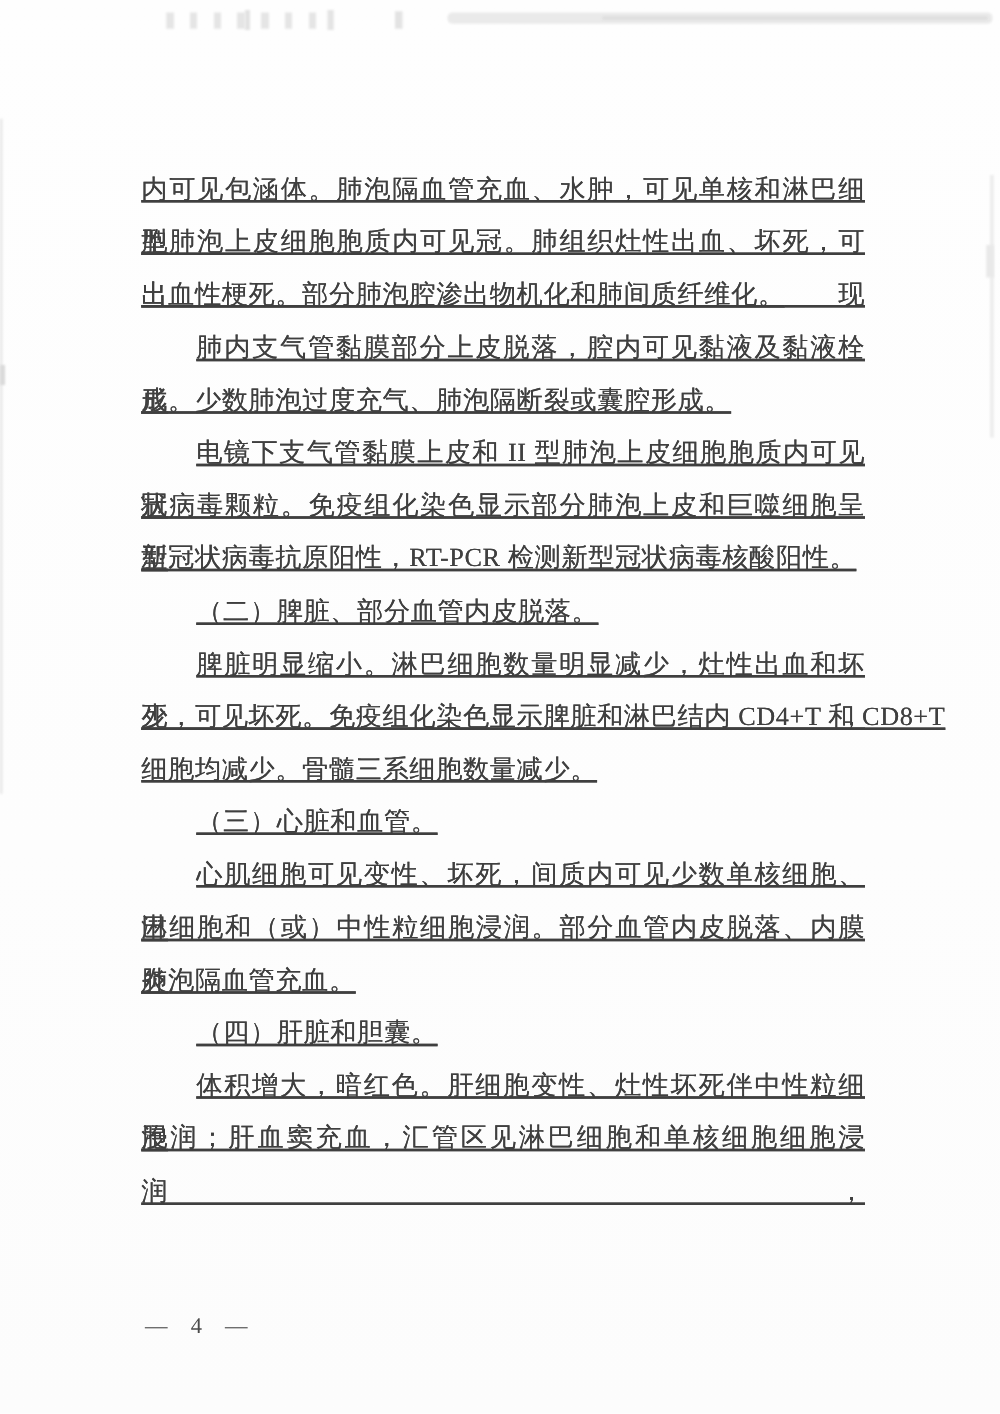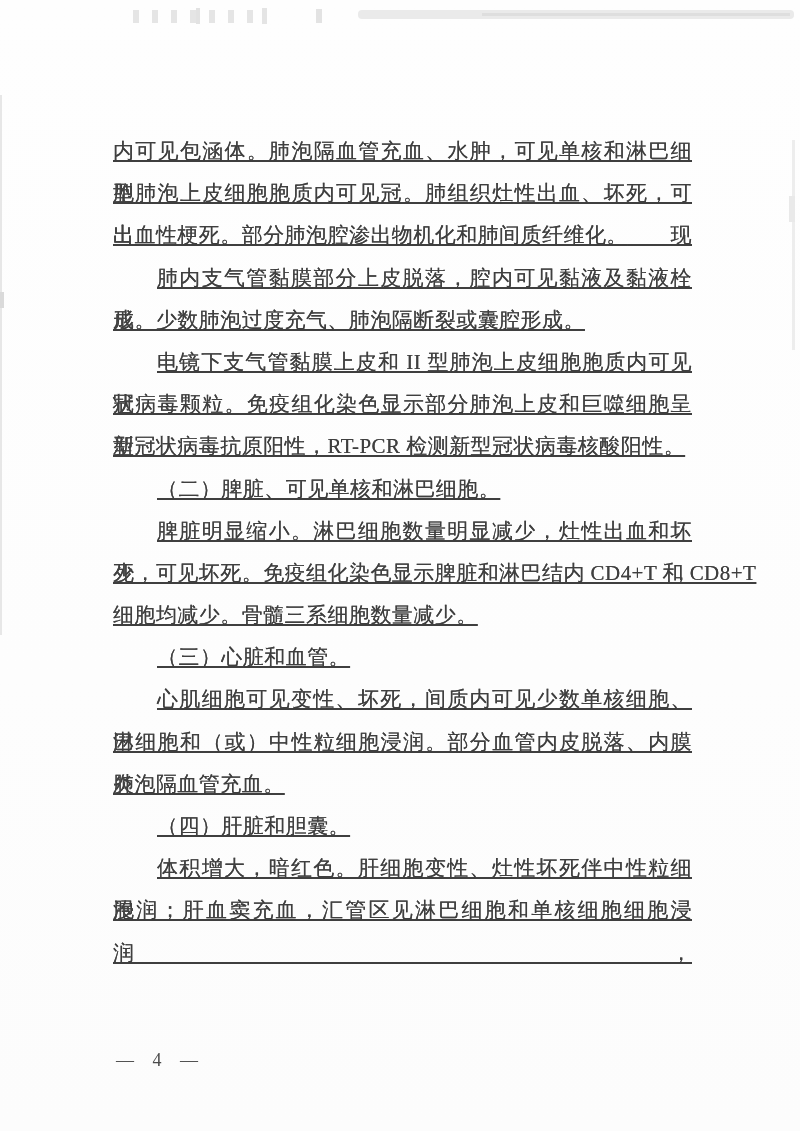--- a/index.html
+++ b/index.html
@@ -92,21 +92,21 @@
 
   <div class="textblock">
       <div class="line just">内可见包涵体。肺泡隔血管充血、水肿，可见单核和淋巴细胞</div>
       <div class="line just">型肺泡上皮细胞胞质内可见冠。肺组织灶性出血、坏死，可出现</div>
       <div class="line">出血性梗死。部分肺泡腔渗出物机化和肺间质纤维化。</div>
       <div class="line indent just">肺内支气管黏膜部分上皮脱落，腔内可见黏液及黏液栓形</div>
       <div class="line">成。少数肺泡过度充气、肺泡隔断裂或囊腔形成。</div>
       <div class="line indent just">电镜下支气管黏膜上皮和 II 型肺泡上皮细胞胞质内可见冠</div>
       <div class="line just">状病毒颗粒。免疫组化染色显示部分肺泡上皮和巨噬细胞呈新</div>
       <div class="line nowrap">型冠状病毒抗原阳性，RT-PCR 检测新型冠状病毒核酸阳性。</div>
-      <div class="line indent">（二）脾脏、可见单核和淋巴细胞。</div>
+      <div class="line indent">（二）脾脏、部分血管内皮脱落。</div>
       <div class="line indent just">脾脏明显缩小。淋巴细胞数量明显减少，灶性出血和坏死，</div>
       <div class="line nowrap">少，可见坏死。免疫组化染色显示脾脏和淋巴结内 CD4+T 和 CD8+T</div>
       <div class="line">细胞均减少。骨髓三系细胞数量减少。</div>
       <div class="line indent">（三）心脏和血管。</div>
       <div class="line indent just">心肌细胞可见变性、坏死，间质内可见少数单核细胞、淋</div>
       <div class="line just">巴细胞和（或）中性粒细胞浸润。部分血管内皮脱落、内膜炎</div>
       <div class="line">肺泡隔血管充血。</div>
       <div class="line indent">（四）肝脏和胆囊。</div>
       <div class="line indent just">体积增大，暗红色。肝细胞变性、灶性坏死伴中性粒细胞</div>
       <div class="line just">浸润；肝血窦充血，汇管区见淋巴细胞和单核细胞细胞浸润，</div>

